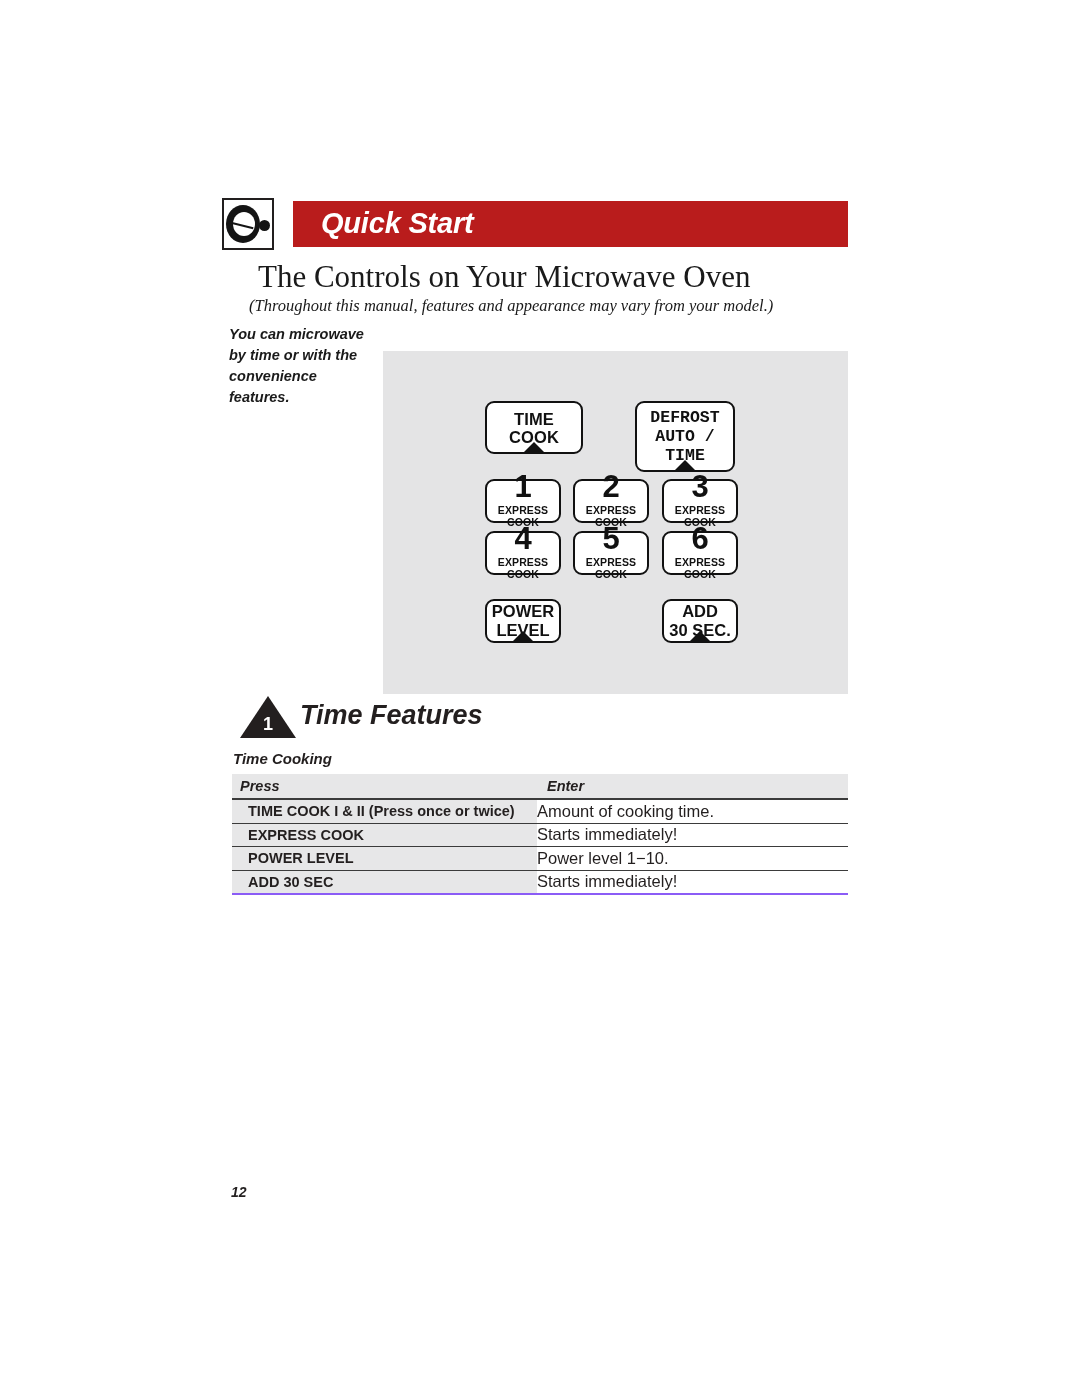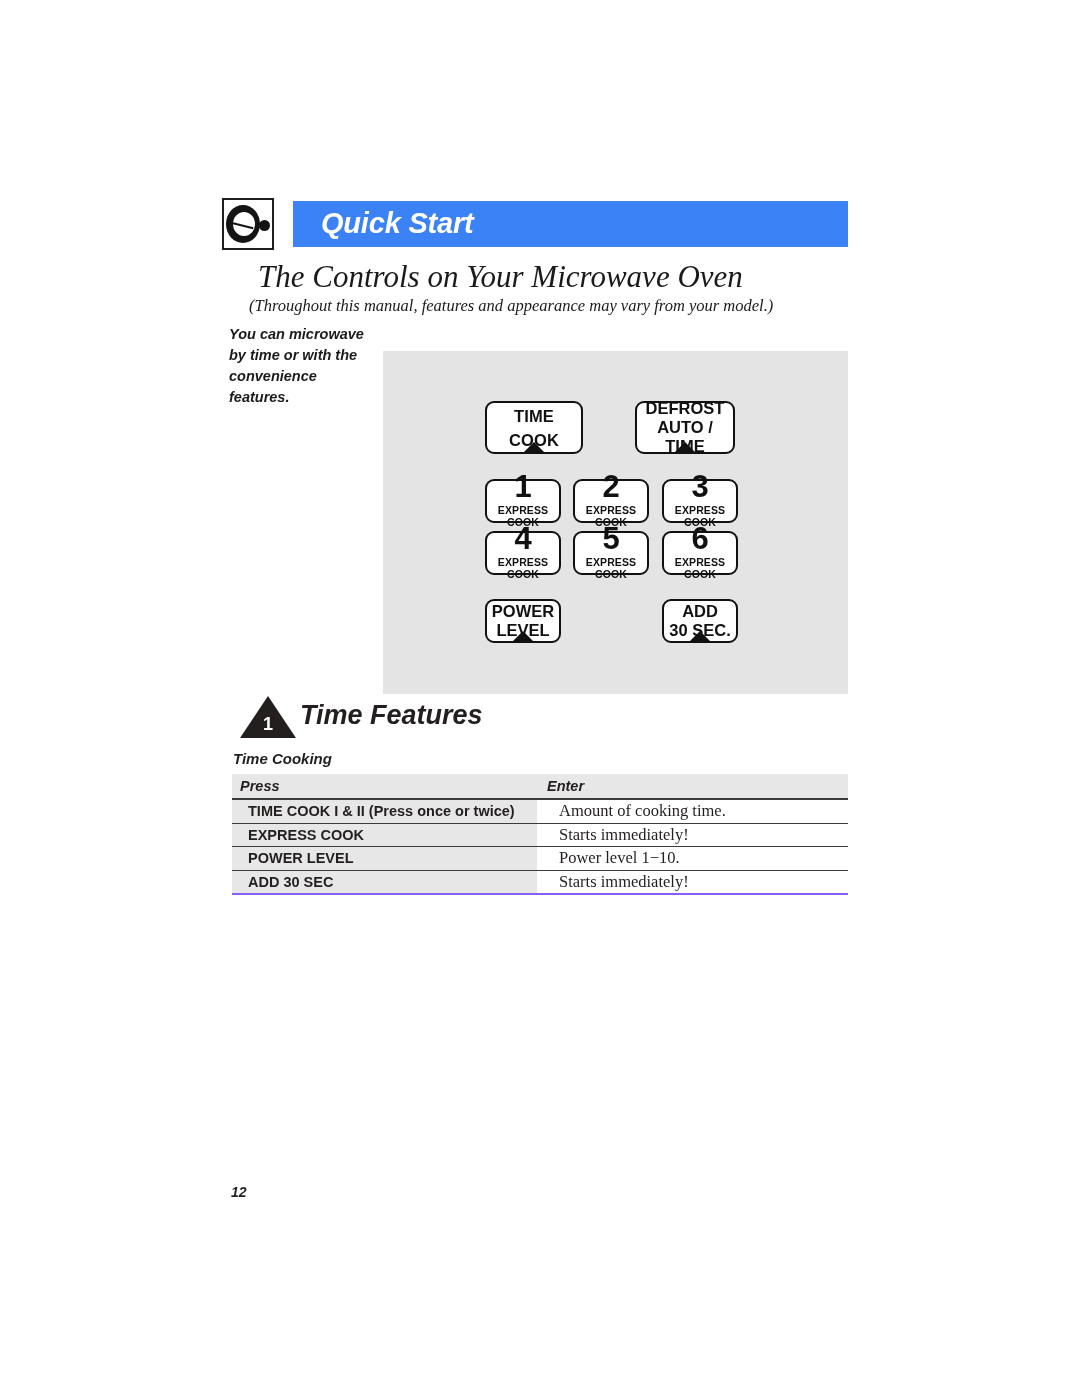--- a/index.html
+++ b/index.html
@@ -63,42 +63,41 @@
     border-radius: 50%;
     background: #141414;
   }
 
   #title-bar {
     position: absolute;
     left: 293px;
     top: 201px;
     width: 555px;
     height: 46px;
-    background: #3b82f6;
+    background: #b91c1c;
     text-align: right;
   }
   #title-bar .title-text {
     position: absolute;
     left: 28px;
     top: 50%;
     transform: translateY(-52%);
     color: #ffffff;
     font-size: 29px;
     font-weight: bold;
     font-style: italic;
     letter-spacing: -0.2px;
     font-family: "Liberation Sans", sans-serif;
   }
 
   #section-title {
     position: absolute;
     left: 258px;
     top: 259px;
     font-family: "Liberation Serif", serif;
-    font-style: italic;
     font-size: 31px;
     color: #1a1a1a;
     white-space: nowrap;
   }
   #section-subtitle {
     position: absolute;
     left: 249px;
     top: 296px;
     font-family: "Liberation Serif", serif;
     font-style: italic;
@@ -150,21 +149,21 @@
     width: 0;
     height: 0;
     border-left: 11px solid transparent;
     border-right: 11px solid transparent;
     border-bottom: 11px solid #111111;
   }
   .lbl-main {
     font-weight: bold;
     font-size: 16.5px;
     letter-spacing: 0.1px;
-    line-height: 24px;
+    line-height: 18px;
   }
   .lbl-two {
     font-weight: bold;
     font-size: 16.5px;
     line-height: 19px;
   }
   .num {
     font-weight: bold;
     font-size: 31px;
     line-height: 30px;
@@ -172,21 +171,21 @@
   }
   .sub {
     font-weight: bold;
     font-size: 10.5px;
     letter-spacing: 0.1px;
     margin-top: 2px;
   }
 
   
   #btn-time-cook   { left: 102px; top: 50px;  width: 98px;  height: 53px; }
-  #btn-defreeze    { left: 252px; top: 50px;  width: 100px; height: 53px; }
+  #btn-defreeze    { left: 252px; top: 50px;  width: 100px; height: 71px; font-family: Liberation Mono, monospace; }
 
   #btn-1 { left: 102px; top: 128px; width: 76px; height: 44px; }
   #btn-2 { left: 190px; top: 128px; width: 76px; height: 44px; }
   #btn-3 { left: 279px; top: 128px; width: 76px; height: 44px; }
   #btn-4 { left: 102px; top: 180px; width: 76px; height: 44px; }
   #btn-5 { left: 190px; top: 180px; width: 76px; height: 44px; }
   #btn-6 { left: 279px; top: 180px; width: 76px; height: 44px; }
 
   #btn-power { left: 102px; top: 248px; width: 76px; height: 44px; }
   #btn-add30 { left: 279px; top: 248px; width: 76px; height: 44px; }
@@ -276,22 +275,22 @@
   }
   #press-table tbody td.c-press {
     background: #e7e7e8;
     font-weight: bold;
     color: #231f1f;
     padding-left: 16px;
     font-family: "Liberation Sans", sans-serif;
   }
   #press-table tbody td.c-enter {
     background: #ffffff;
-    padding-left: 22px;
-    font-family: Liberation Serif, serif;
+    padding-left: 0;
+    font-family: Liberation Sans, sans-serif;
     font-size: 16.5px;
     color: #231f1f;
   }
   #press-table tbody tr:last-child td {
     border-bottom: 2px solid #8b5cf6;
   }
 
   
   #page-number {
     position: absolute;

